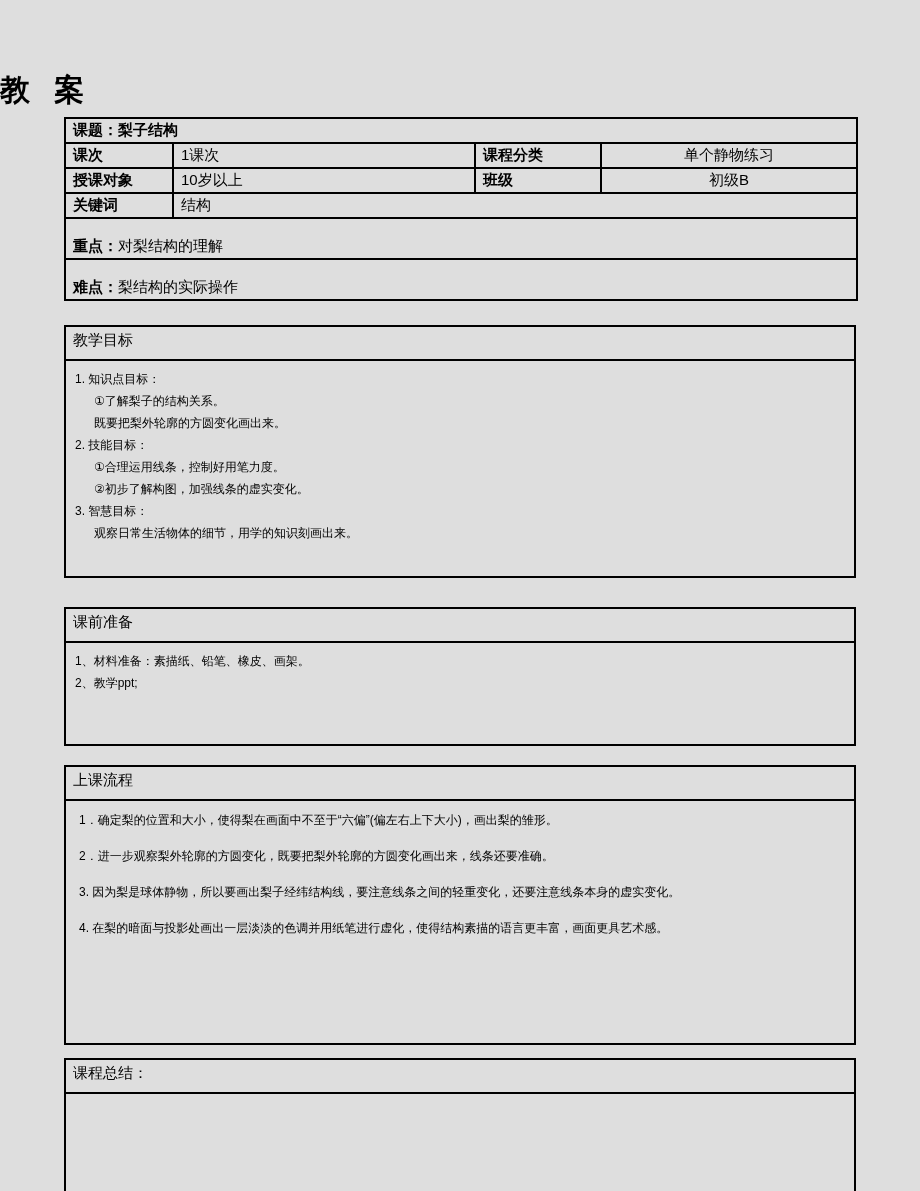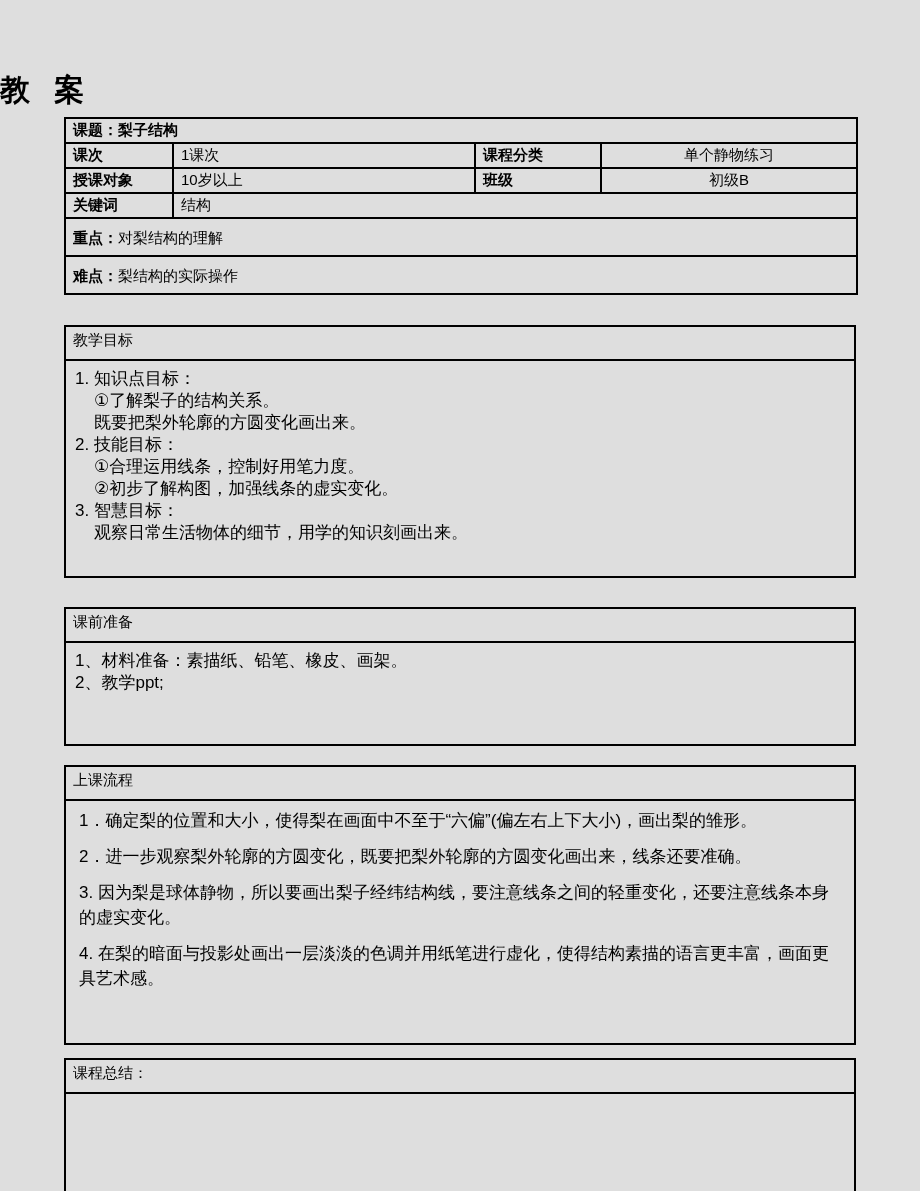--- a/index.html
+++ b/index.html
@@ -27,36 +27,36 @@
   }
   .info-table td {
     border: 2px solid #000;
     font-size: 15px;
     padding: 2px 7px;
     height: 25px;
     vertical-align: middle;
     overflow: hidden;
     white-space: nowrap;
   }
-  .info-table td.tall  { height: 38px; vertical-align: top; padding-top: 10px; }
+  .info-table td.tall  { height: 38px; vertical-align: top; padding-top: 18px; }
   .bold   { font-weight: bold; }
   .center { text-align: center; }
 
   
   .sect {
     position: absolute; left: 64px; width: 792px;
     border: 2px solid #000;
   }
   .sect-header {
     font-size: 15px; font-weight: normal;
     padding: 3px 7px 10px 7px;
     border-bottom: 2px solid #000;
     line-height: 19px;
   }
-  .sect-body { padding: 7px 9px; font-size: 17px; }
+  .sect-body { padding: 7px 9px; font-size: 12px; }
 
   .sect-objectives  { top: 325px;  height: 253px; }
   .sect-preparation { top: 607px;  height: 139px; }
   .sect-process     { top: 765px;  height: 280px; }
   .sect-summary     { top: 1058px; height: 145px; }
 
   .line   { line-height: 22px; }
   .indent { padding-left: 19px; }
   .para   { margin: 0 0 11px 4px; line-height: 25px; }
 </style>

